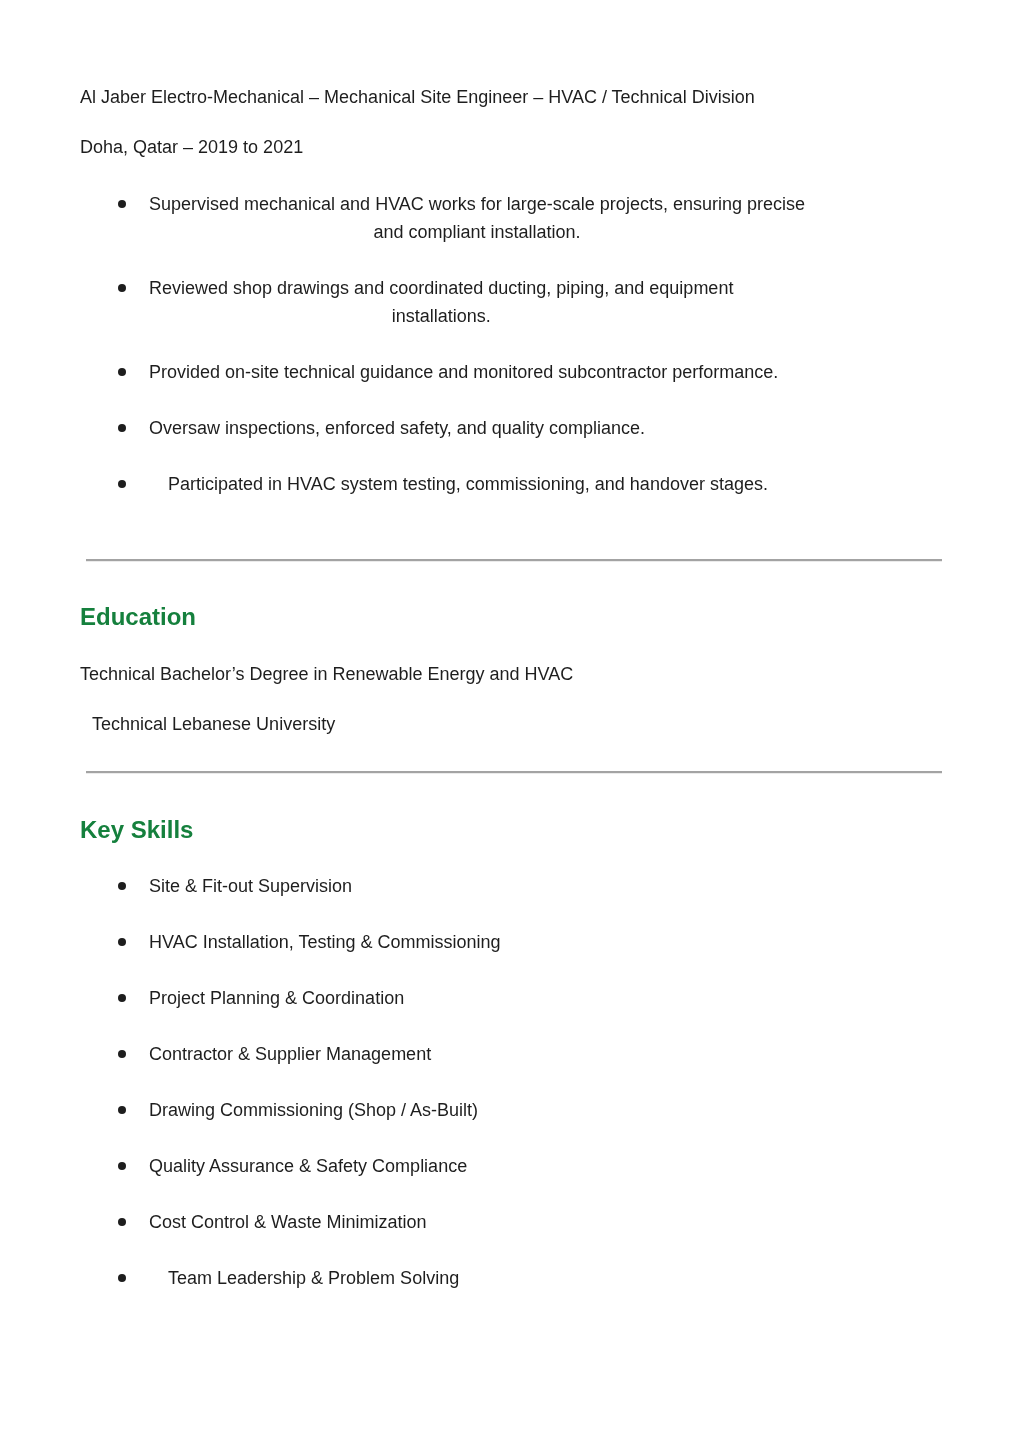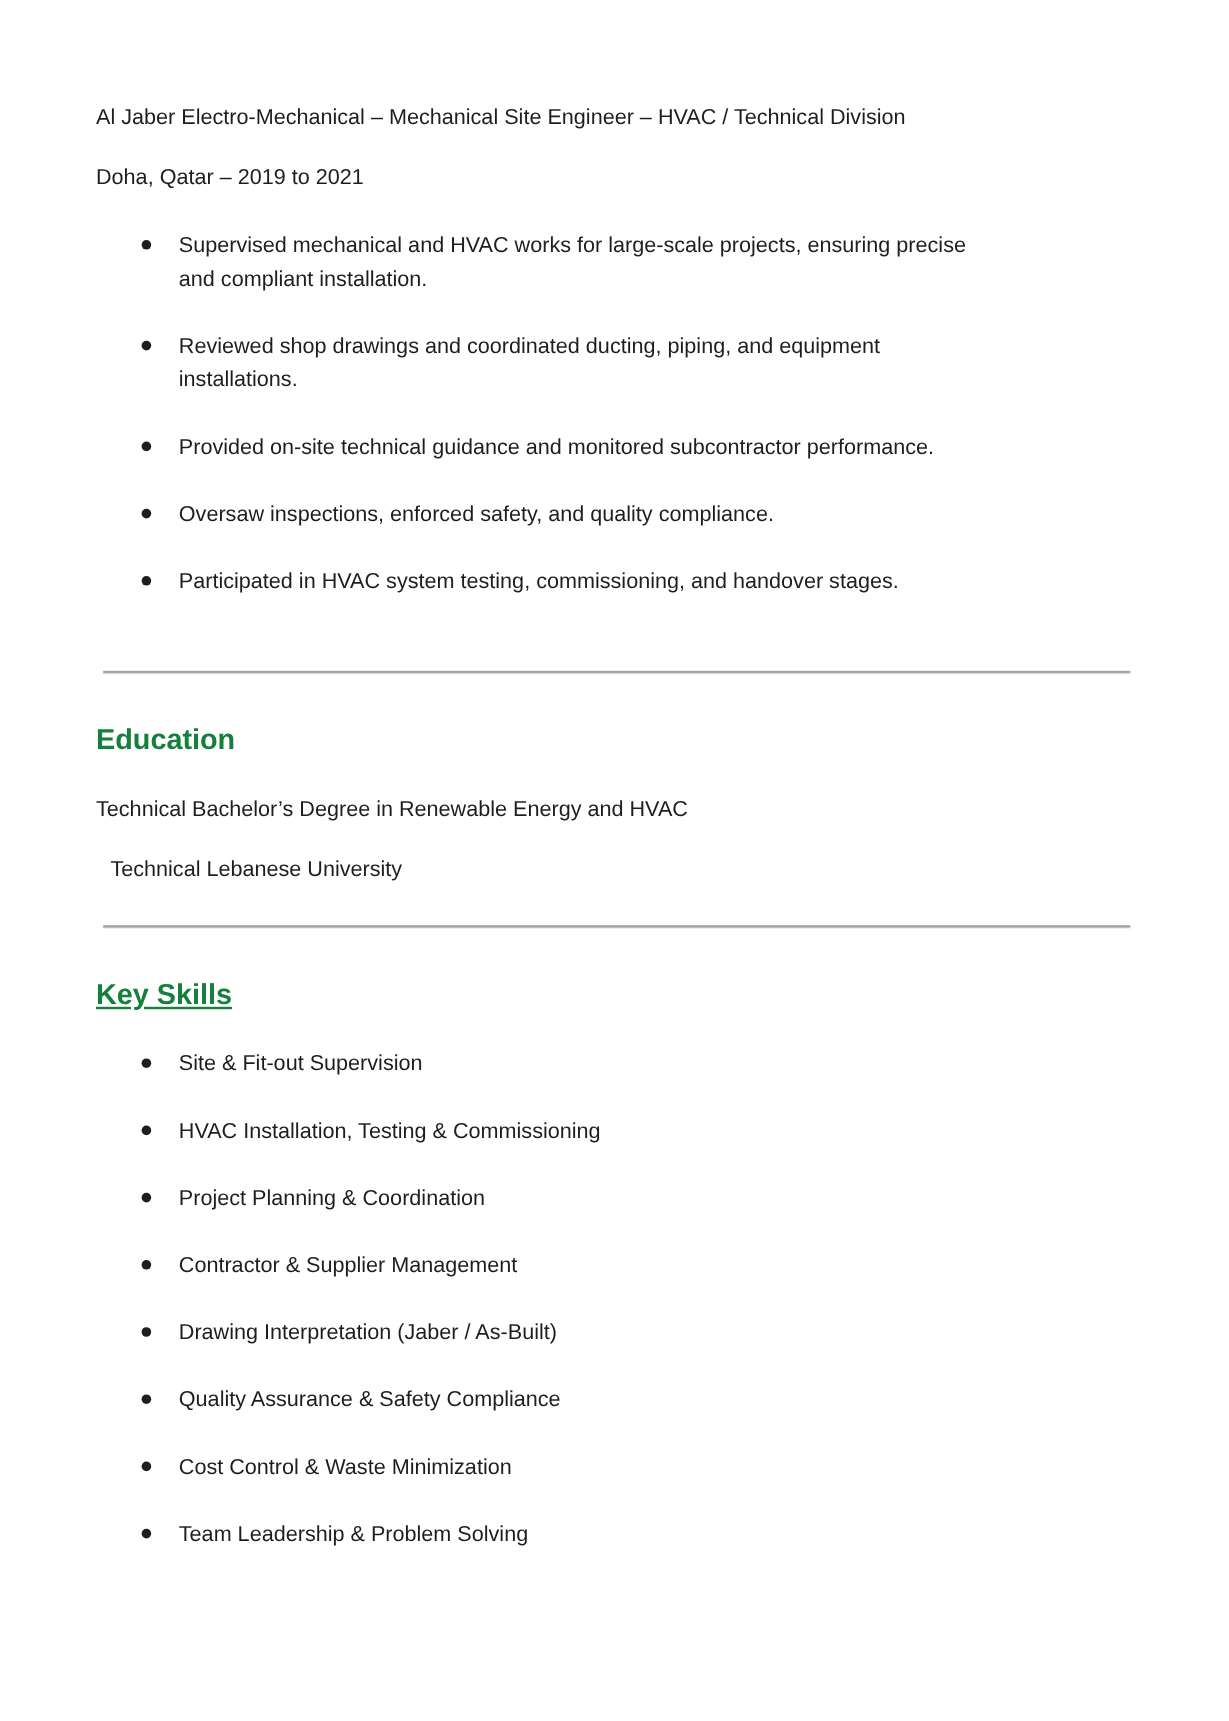--- a/index.html
+++ b/index.html
@@ -24,35 +24,35 @@
     color: #1e1e1e;
   }
   .location { margin-top: 22px; }
   .section-heading {
     font-size: 24px;
     line-height: 30px;
     font-weight: 700;
     color: #15803d;
   }
   .heading-education { margin-top: 41px; }
-  .heading-skills { margin-top: 42px; text-decoration: underline; }
+  .heading-skills { margin-top: 42px; }
   .degree { margin-top: 28px; }
   .university { margin-top: 22px; margin-left: 12px; }
   .bullet-list {
     list-style: none;
     max-width: 840px;
   }
-  .exp-list { margin-top: 29px; }
+  .exp-list { margin-top: 29px; text-align: center; }
   .skills-list { margin-top: 27px; }
   .bullet-item {
     display: flex;
     align-items: flex-start;
     margin-bottom: 28px;
   }
-  .bullet-item:last-child { margin-bottom: 0; }
+  .bullet-item:last-child { margin-bottom: 0; gap: 19px; }
   .dot {
     flex: none;
     width: 8px;
     height: 8px;
     border-radius: 50%;
     background: #1e1e1e;
     margin: 10px 23px 0 38px;
   }
   .bullet-text {
     font-size: 18px;
@@ -140,21 +140,21 @@
         <span class="bullet-text">Project Planning &amp; Coordination</span>
       </li>
 
       <li class="bullet-item">
         <span class="dot"></span>
         <span class="bullet-text">Contractor &amp; Supplier Management</span>
       </li>
 
       <li class="bullet-item">
         <span class="dot"></span>
-        <span class="bullet-text">Drawing Interpretation (Jaber / As-Built)</span>
+        <span class="bullet-text">Drawing Commissioning (Shop / As-Built)</span>
       </li>
 
       <li class="bullet-item">
         <span class="dot"></span>
         <span class="bullet-text">Quality Assurance &amp; Safety Compliance</span>
       </li>
 
       <li class="bullet-item">
         <span class="dot"></span>
         <span class="bullet-text">Cost Control &amp; Waste Minimization</span>

